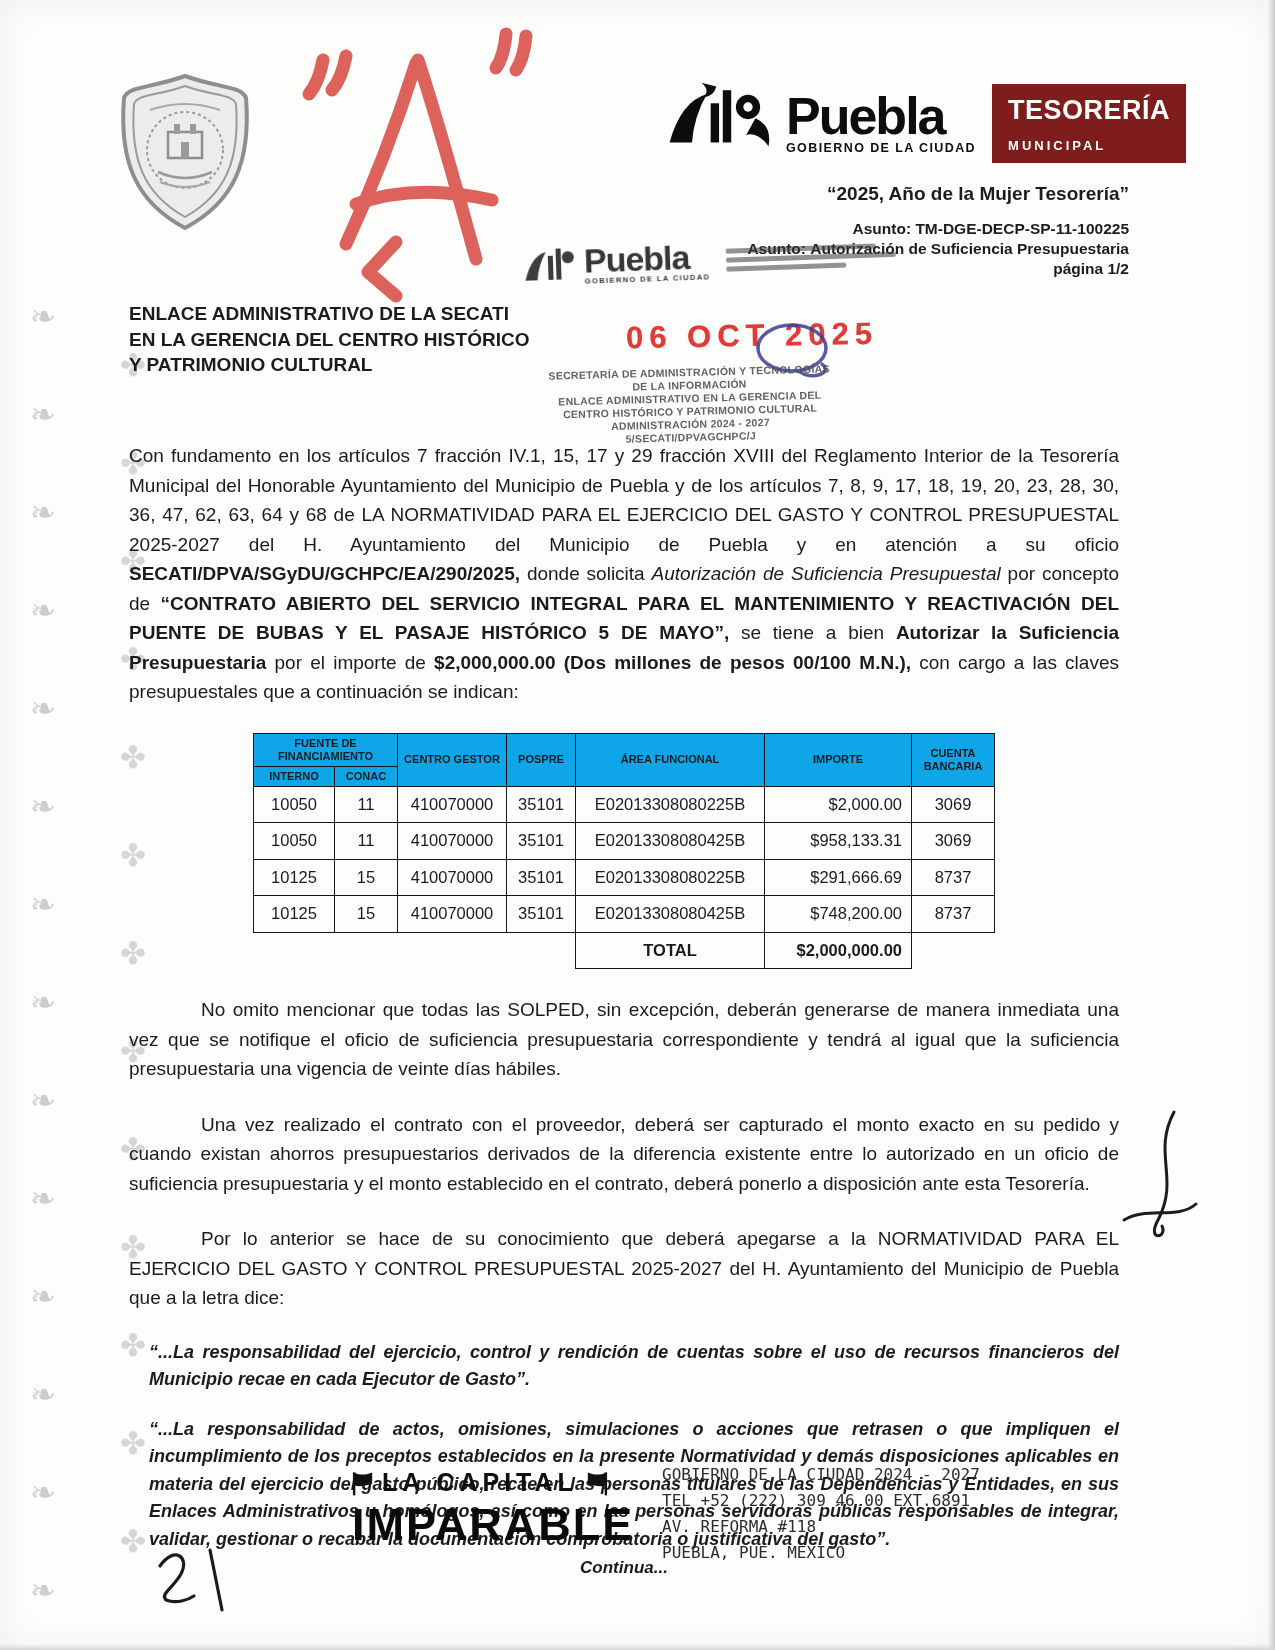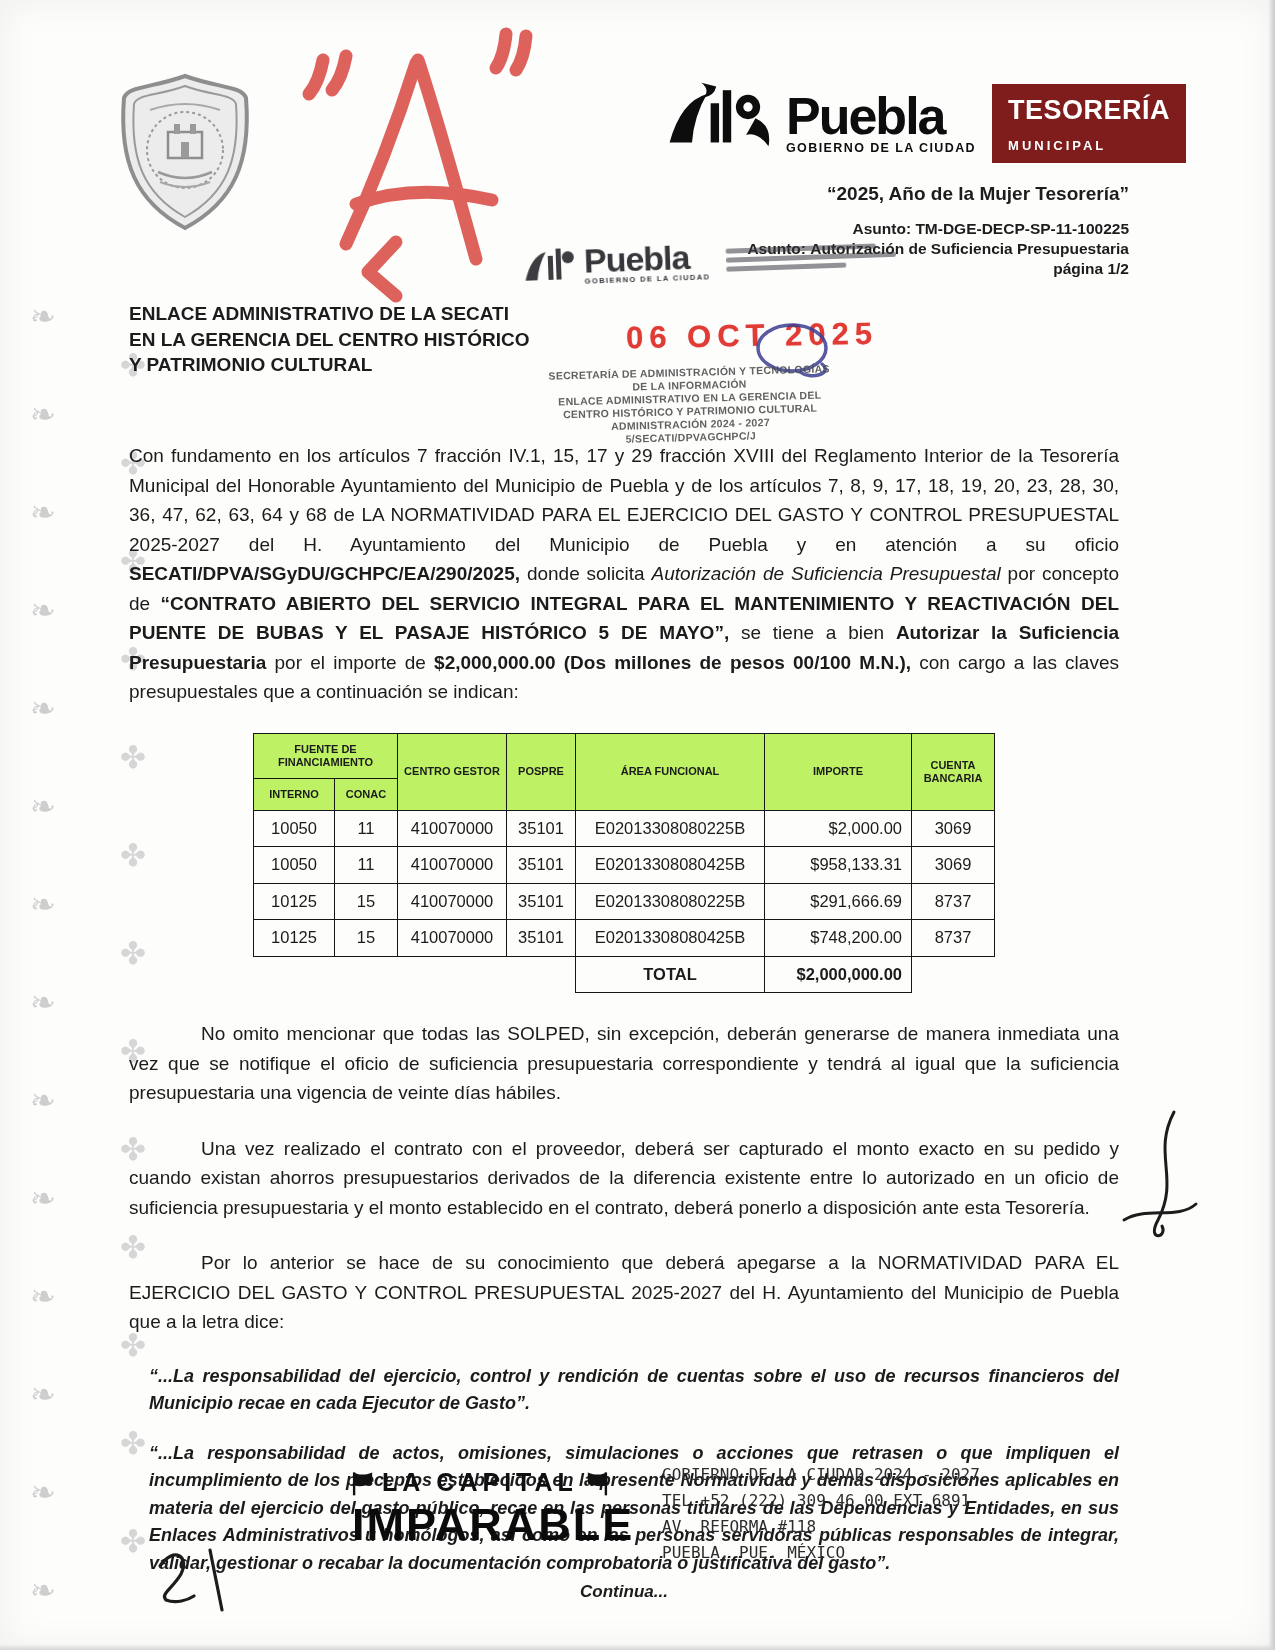--- a/index.html
+++ b/index.html
@@ -63,22 +63,22 @@
     font-size:19px;line-height:29.5px;color:#1b1b1b;}
   .para{margin:0 0 26px 0;}
   .indent{text-indent:72px;}
   .quote{font-style:italic;font-weight:700;font-size:18px;line-height:27.5px;
     margin:22px 0 0 20px;text-align:justify;}
   .continua{text-align:center;font-weight:700;font-style:italic;font-size:17px;margin-top:0;}
 
   
   .budget-table{border-collapse:collapse;margin:26px auto 26px auto;}
   .budget-table th,.budget-table td{border:1.6px solid #161616;}
-  .budget-table th{background:#bef264;font-size:11px;font-weight:800;text-align:center;
-    padding:9px 4px;line-height:13px;}
+  .budget-table th{background:#0ea5e9;font-size:11px;font-weight:800;text-align:center;
+    padding:3px 4px;line-height:13px;}
   .budget-table td{font-size:16.5px;font-weight:400;text-align:center;padding:3px 6px;height:24px;}
   .col-interno{width:72px;} .col-conac{width:54px;margin-left:19px;} .col-centro{width:100px;}
   .col-pospre{width:60px;} .col-area{width:180px;} .col-importe{width:138px;} .col-cuenta{width:74px;}
   .budget-table td.importe{text-align:right;padding-right:9px;}
   .budget-table tr.total-row td{border:none;background:transparent;}
   .budget-table tr.total-row td.boxed{border:1.6px solid #161616;font-weight:800;}
 
   
   .brand{position:absolute;left:352px;top:1468px;}
   .brand-top{display:flex;align-items:center;gap:8px;font-size:25px;font-weight:800;letter-spacing:5px;color:#101010;}

